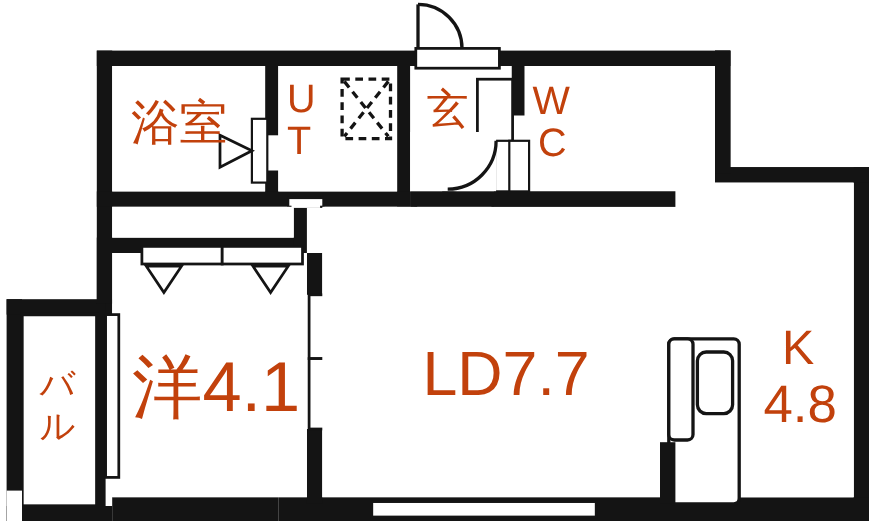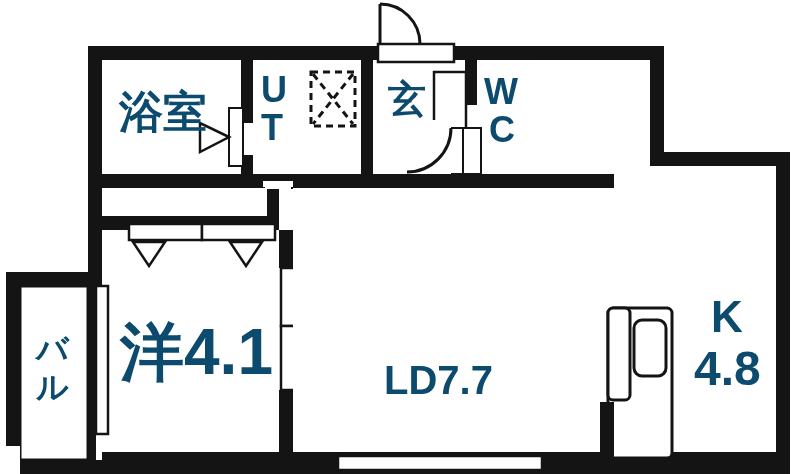--- a/index.html
+++ b/index.html
@@ -6,24 +6,24 @@
   body{font-family:"Liberation Sans","DejaVu Sans",sans-serif;}
   #floorplan{
     position:relative;
     width:800px;height:474px;
     background:#ffffff;
     overflow:hidden;
   }
   #floorplan svg{display:block;}
   .lbl{
     position:absolute;
-    color:#0c4a6e;
+    color:#c2410c;
     white-space:nowrap;
     line-height:1;
-    font-weight:700;
+    font-weight:400;
   }
   .lbl-jp{font-family:"DejaVu Sans",sans-serif;}
   .lbl-lat{font-family:"Liberation Sans",sans-serif;}
 </style>
 </head>
 <body>
 
 <div id="floorplan">
 
   <svg width="800" height="474" viewBox="0 0 800 474" xmlns="http://www.w3.org/2000/svg">
@@ -220,18 +220,18 @@
   <div class="lbl lbl-jp" style="left:388px;top:80px;font-size:38px;">玄</div>
 
   <div class="lbl lbl-lat" style="left:484px;top:74px;font-size:36px;">W</div>
   <div class="lbl lbl-lat" style="left:489px;top:112px;font-size:36px;">C</div>
 
   <div class="lbl lbl-jp" style="left:36px;top:333px;font-size:32px;">バ</div>
   <div class="lbl lbl-jp" style="left:36px;top:371px;font-size:32px;">ル</div>
 
   <div class="lbl lbl-lat" style="left:120px;top:320px;font-size:64px;">洋4.1</div>
 
-  <div class="lbl lbl-lat" style="left:384px;top:312px;font-size:40px;margin-top:48px;">LD7.7</div>
+  <div class="lbl lbl-lat" style="left:384px;top:312px;font-size:57px;">LD7.7</div>
 
   <div class="lbl lbl-lat" style="left:711px;top:295px;font-size:44px;">K</div>
   <div class="lbl lbl-lat" style="left:694px;top:345px;font-size:48px;">4.8</div>
 
 </div>
 
 </body></html>

